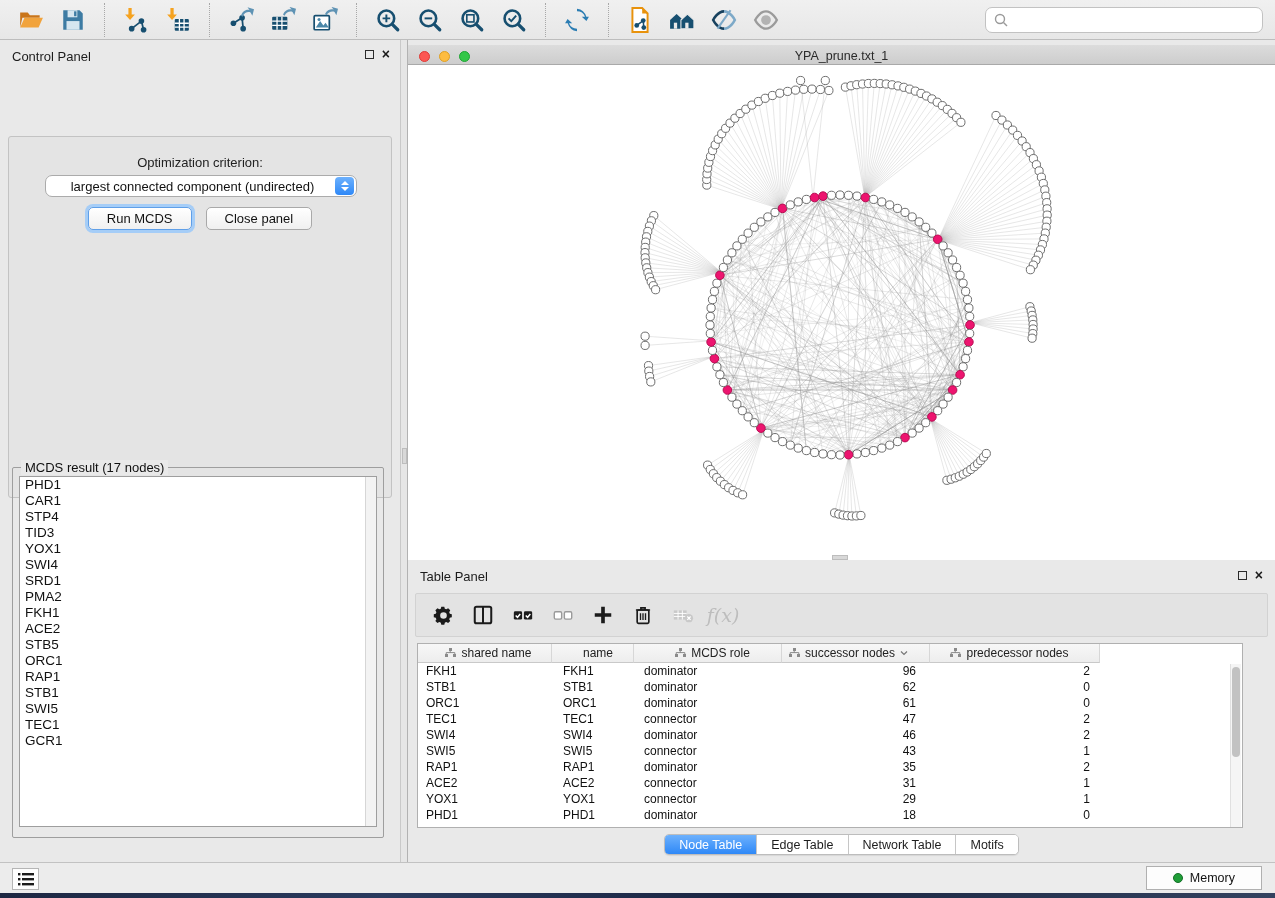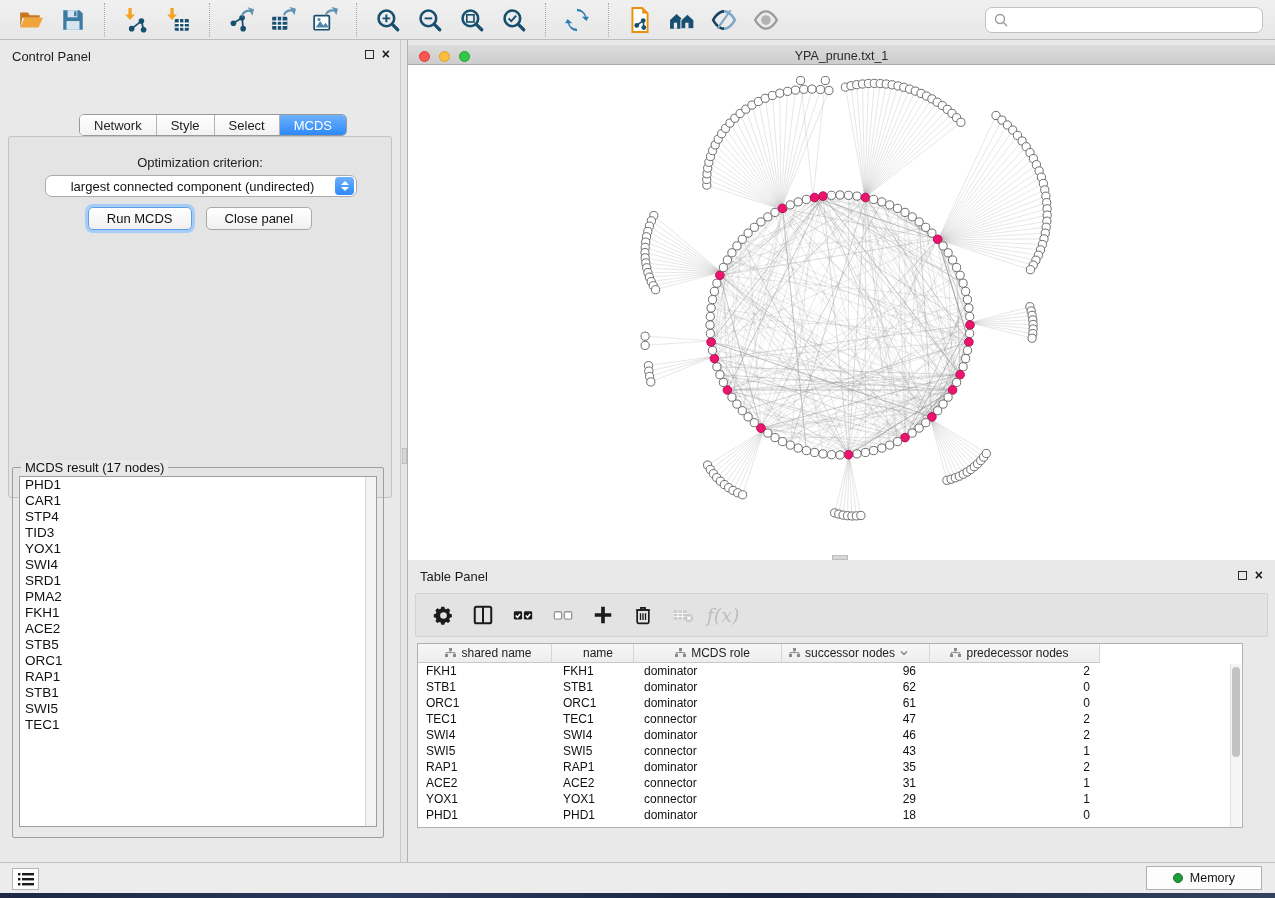--- a/index.html
+++ b/index.html
@@ -257,26 +257,20 @@
   </div>
 </div>
 
 <div class="control-panel">
   <div class="panel-title">Control Panel</div>
   <div class="win-btns">
     <span class="float-btn"></span>
     <span class="close-btn">×</span>
   </div>
 
-  <div class="seg-tabs">
-    <div class="seg">Network</div>
-    <div class="seg">Style</div>
-    <div class="seg">Select</div>
-    <div class="seg active">MCDS</div>
-  </div>
 
   <div class="cp-content">
     <div class="opt-label">Optimization criterion:</div>
     <div class="dropdown">
       <span class="dd-text">largest connected component (undirected)</span>
       <span class="dd-stepper">
           <span class="tri-up"></span>
           <span class="tri-dn"></span>
         </span>
     </div>
@@ -299,20 +293,21 @@
         <div class="mcds-item">SRD1</div>
         <div class="mcds-item">PMA2</div>
         <div class="mcds-item">FKH1</div>
         <div class="mcds-item">ACE2</div>
         <div class="mcds-item">STB5</div>
         <div class="mcds-item">ORC1</div>
         <div class="mcds-item">RAP1</div>
         <div class="mcds-item">STB1</div>
         <div class="mcds-item">SWI5</div>
         <div class="mcds-item">TEC1</div>
+        <div class="mcds-item">GCR1</div>
       </div>
   </div>
 </div>
 
 <div class="vsplit">
     <div class="vsplit-handle"></div>
   </div>
 
 <div class="net-window">
   <div class="net-titlebar">
@@ -1234,20 +1229,28 @@
           <div class="td c2">dominator</div>
           <div class="td c3">18</div>
           <div class="td c4">0</div>
         </div>
       </div>
     <div class="tbl-scroll">
         <div class="tbl-thumb"></div>
       </div>
   </div>
 
+  <div class="tp-tabs">
+    <div class="tp-tabs-inner">
+      <div class="tp-tab active">Node Table</div>
+      <div class="tp-tab">Edge Table</div>
+      <div class="tp-tab">Network Table</div>
+      <div class="tp-tab">Motifs</div>
+    </div>
+  </div>
 </div>
 
 <div class="statusbar">
   <div class="menu-btn">
     <svg width="16" height="13" viewBox="0 0 16 13">
         <g fill="#1b1b1b">
           <rect x="0" y="0" width="2.4" height="2.4"></rect>
           <rect x="4" y="0" width="12" height="2.4"></rect>
           <rect x="0" y="5" width="2.4" height="2.4"></rect>
           <rect x="4" y="5" width="12" height="2.4"></rect>

